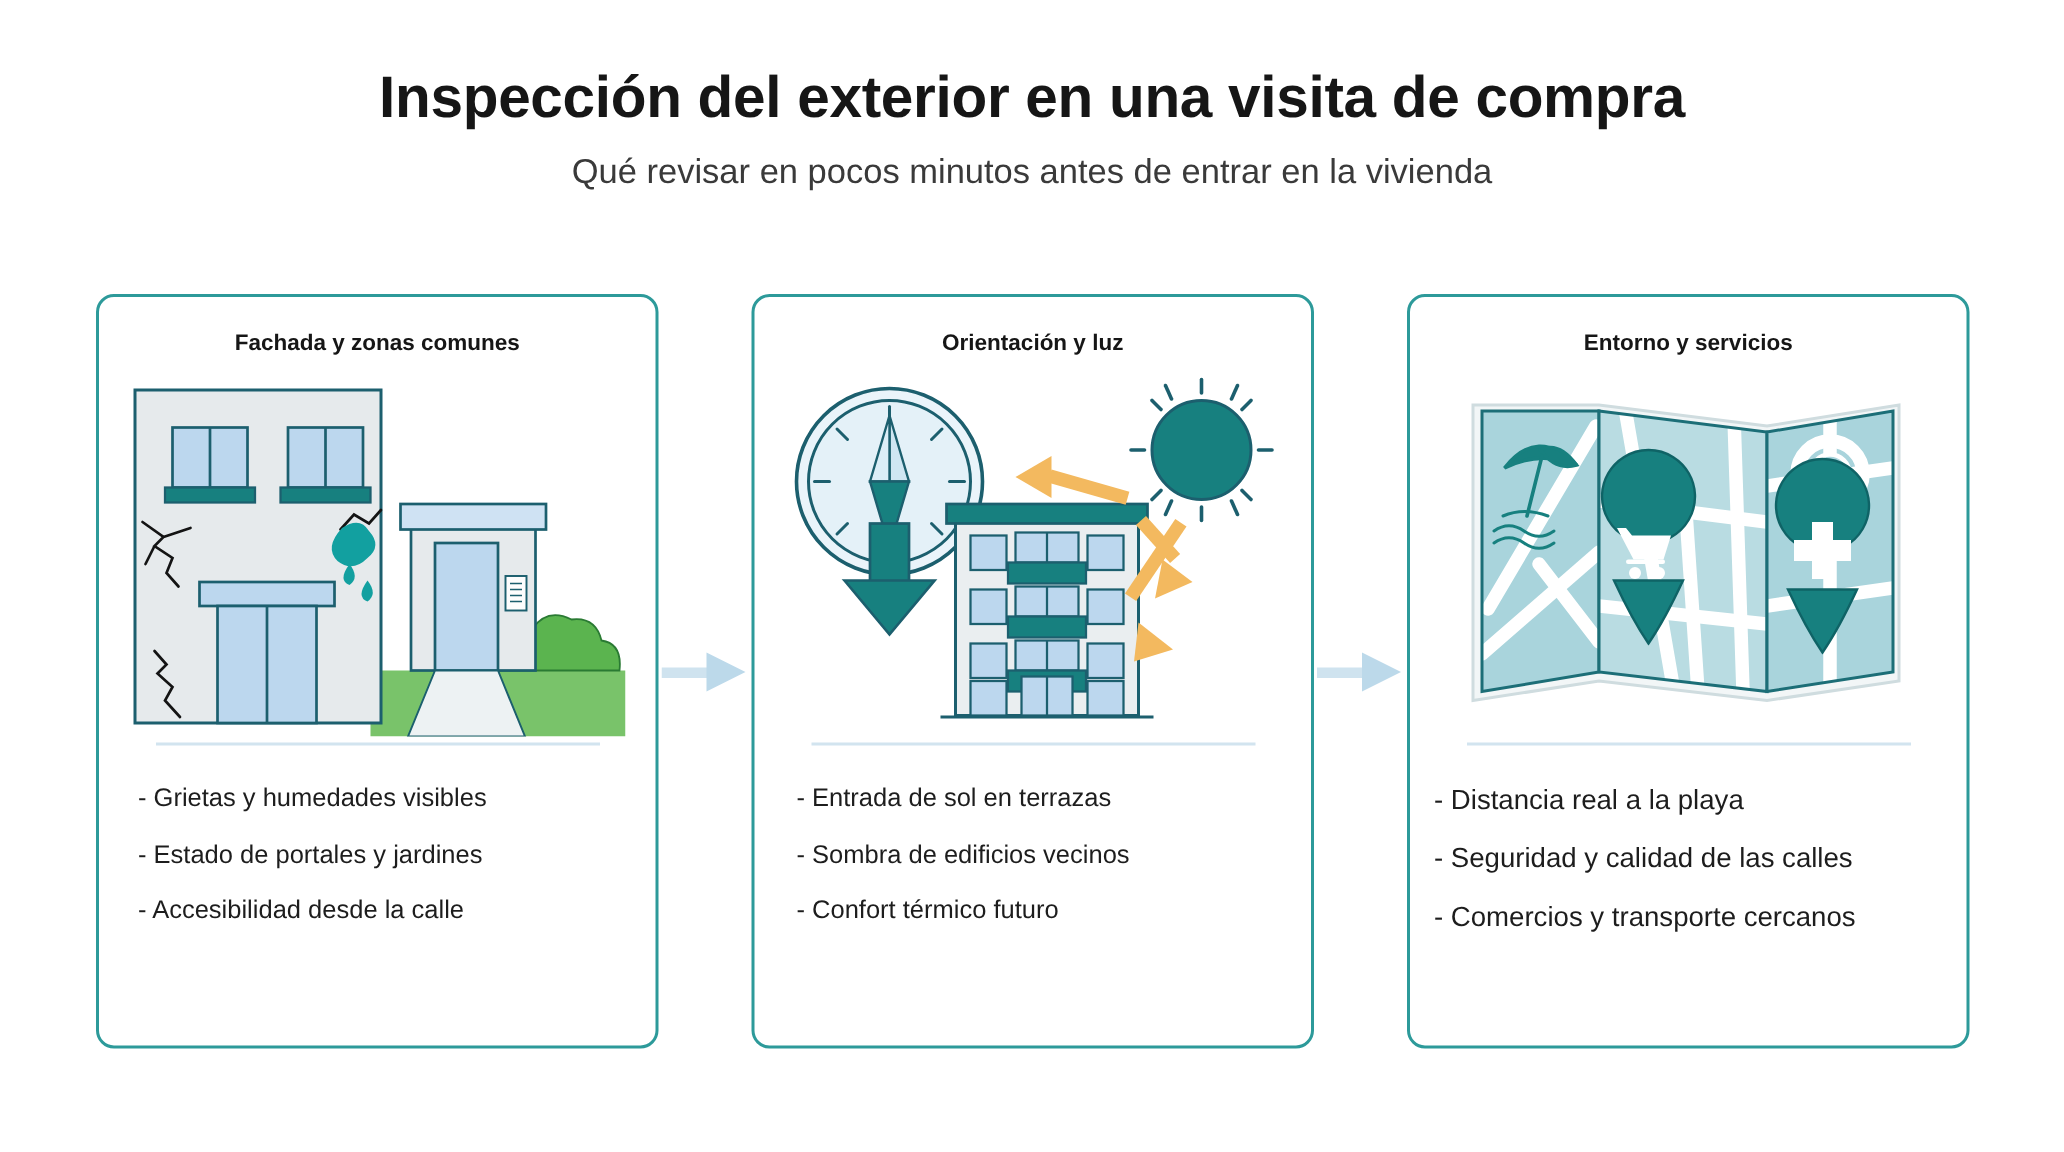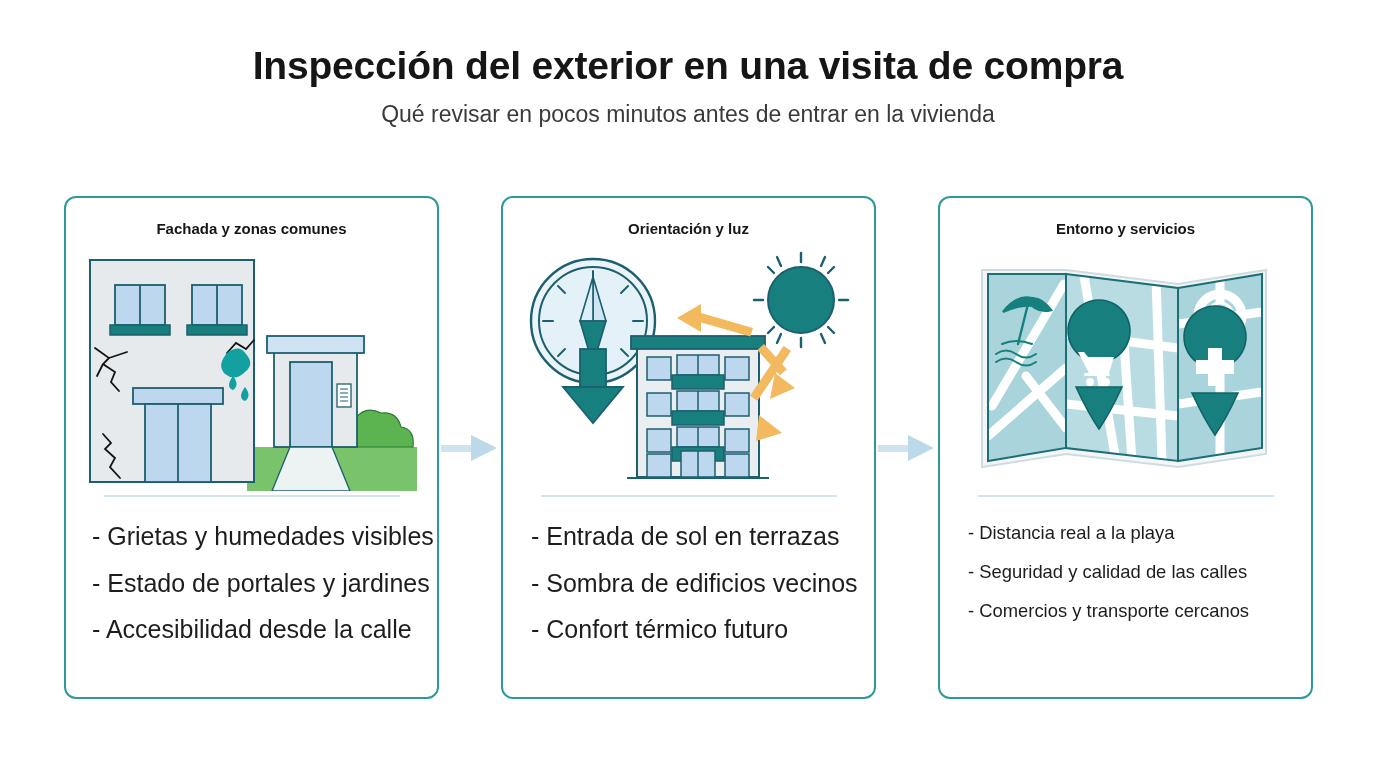--- a/index.html
+++ b/index.html
@@ -96,42 +96,42 @@
   .bullets {
     width: 100%;
     padding: 0 24px;
     margin-top: 26px;
     display: flex;
     flex-direction: column;
     gap: 19px;
   }
 
   .bullet {
-    font-size: 25px;
+    font-size: 17px;
     color: #1d1d1d;
     line-height: 1.1;
     white-space: nowrap;
   }
 
   
   .connector {
     position: relative;
     width: 62px;
     flex: 0 0 62px;
     display: flex;
     align-items: center;
     justify-content: center;
   }
 
   .connector svg { display: block; }
 
   
   .card.c1 .bullets { padding-left: 26px; }
   .card.c2 .bullets { padding-left: 28px; }
-  .card.c3 .bullets { padding-left: 28px; }
+  .card.c3 .bullets { padding-left: 16px; }
   .card.c3 .bullet { font-size: 18.4px; }
 </style>
 </head>
 <body>
 
 <div class="page">
 
   <div class="header">
     <div class="title">Inspección del exterior en una visita de compra</div>
     <div class="subtitle">Qué revisar en pocos minutos antes de entrar en la vivienda</div>

